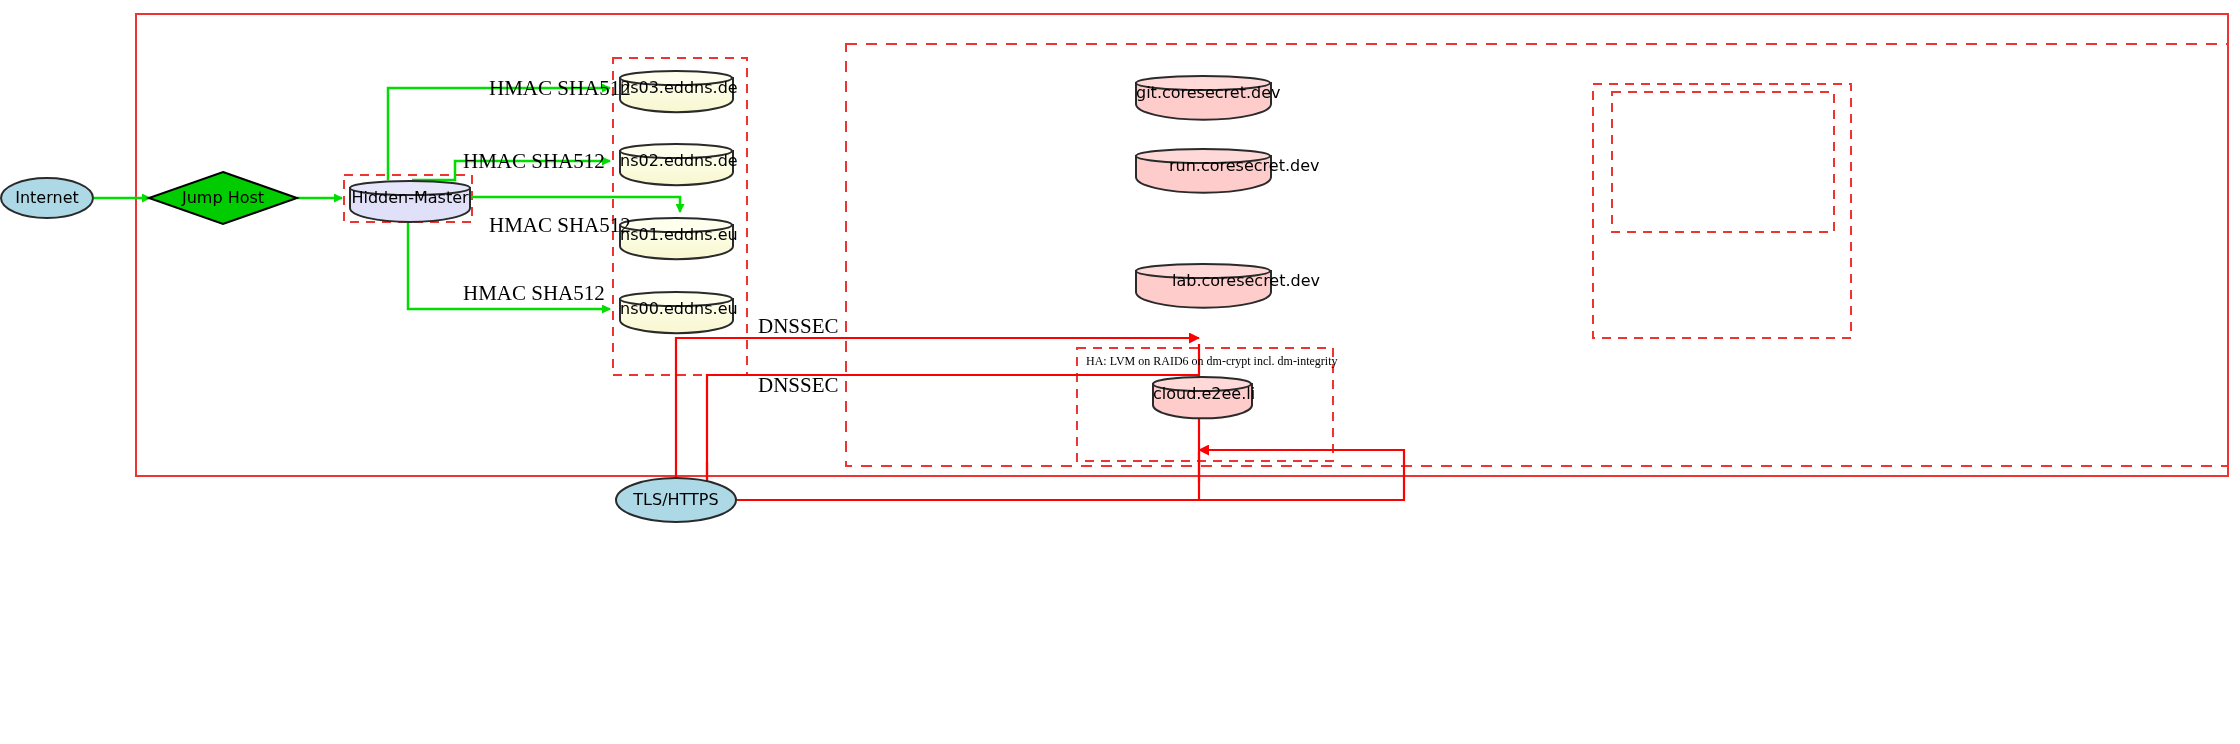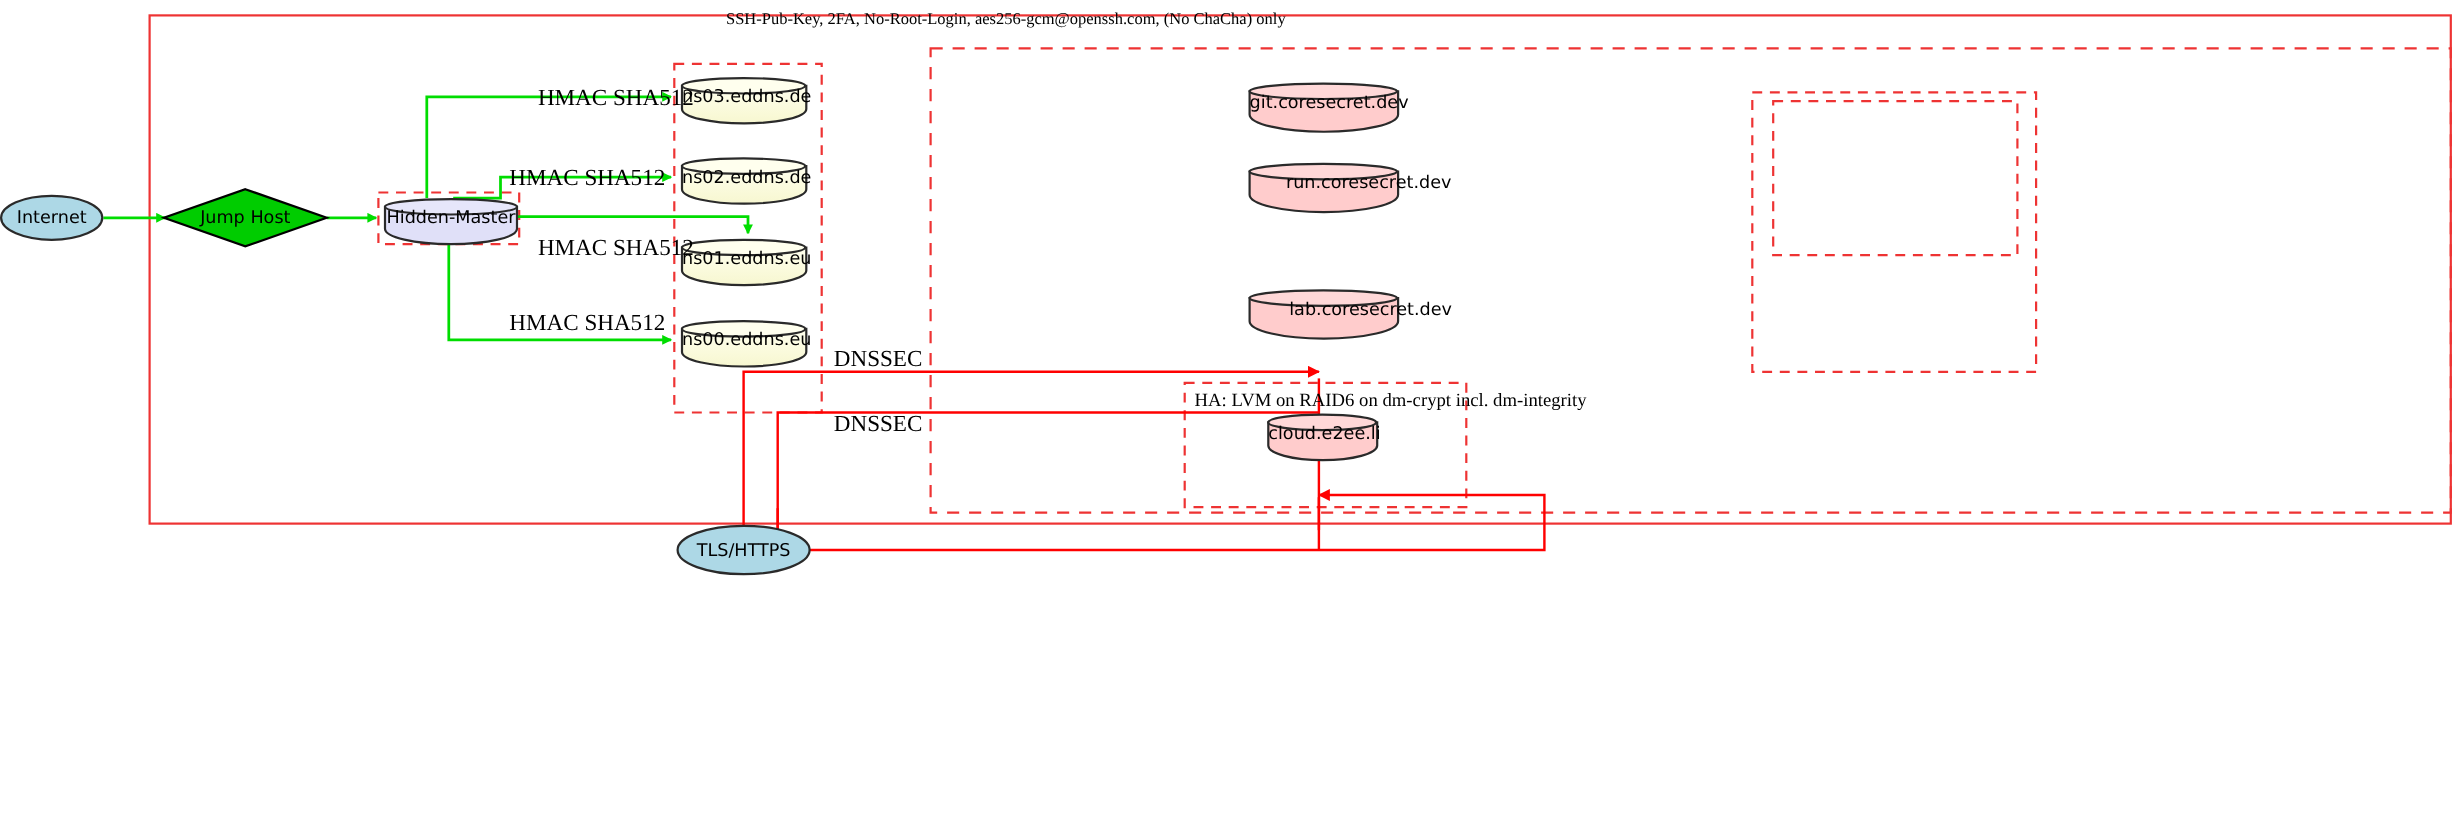--- a/index.html
+++ b/index.html
@@ -26,21 +26,21 @@
     color:#000000;
     white-space:nowrap;
   }
   .cluster-label{
     position:absolute;
     font-family:"Liberation Serif",serif;
     font-size:15px;
     color:#000000;
     white-space:nowrap;
   }
-  .cluster-label.small{font-size:17px;}
+  .cluster-label.small{font-size:12px;}
 </style>
 </head>
 <body>
 
 <div id="stage">
 
   <svg id="svg-layer" viewBox="0 0 2240 744" xmlns="http://www.w3.org/2000/svg">
     <defs>
       <marker id="arrow-green" markerWidth="9" markerHeight="9" refX="8" refY="4.5" orient="auto" markerUnits="userSpaceOnUse">
         <path d="M0,0 L9,4.5 L0,9 z" fill="#00dd00"></path>
@@ -134,21 +134,20 @@
       <ellipse cx="1203" cy="271" rx="67" ry="7" fill="#ffd8d8" stroke="#2a2a2a" stroke-width="2"></ellipse>
     </g>
     <g>
       <path d="M1153,384 L1153,405 A26,7 0 0 0 1252,405 L1252,384 Z" fill="#ffcccc" stroke="#2a2a2a" stroke-width="2"></path>
       <ellipse cx="1202" cy="384" rx="49" ry="7" fill="#ffd8d8" stroke="#2a2a2a" stroke-width="2"></ellipse>
     </g>
 
     <ellipse cx="676" cy="500" rx="60" ry="22" fill="#add8e6" stroke="#2a2a2a" stroke-width="2"></ellipse>
   </svg>
 
-  <div class="cluster-label" style="left:660px;top:10px;">SSH-Pub-Key, 2FA, No-Root-Login, aes256-gcm@openssh.com, (No ChaCha) only</div>
 
 
   <div class="cluster-label small" style="left:1086px;top:354px;">HA: LVM on RAID6 on dm-crypt incl. dm-integrity</div>
 
   <div class="node-label" style="left:0px;top:188px;width:94px;">Internet</div>
 
   <div class="node-label" style="left:160px;top:188px;width:126px;">Jump Host</div>
 
   <div class="node-label" style="left:350px;top:188px;width:120px;">Hidden-Master</div>
 

